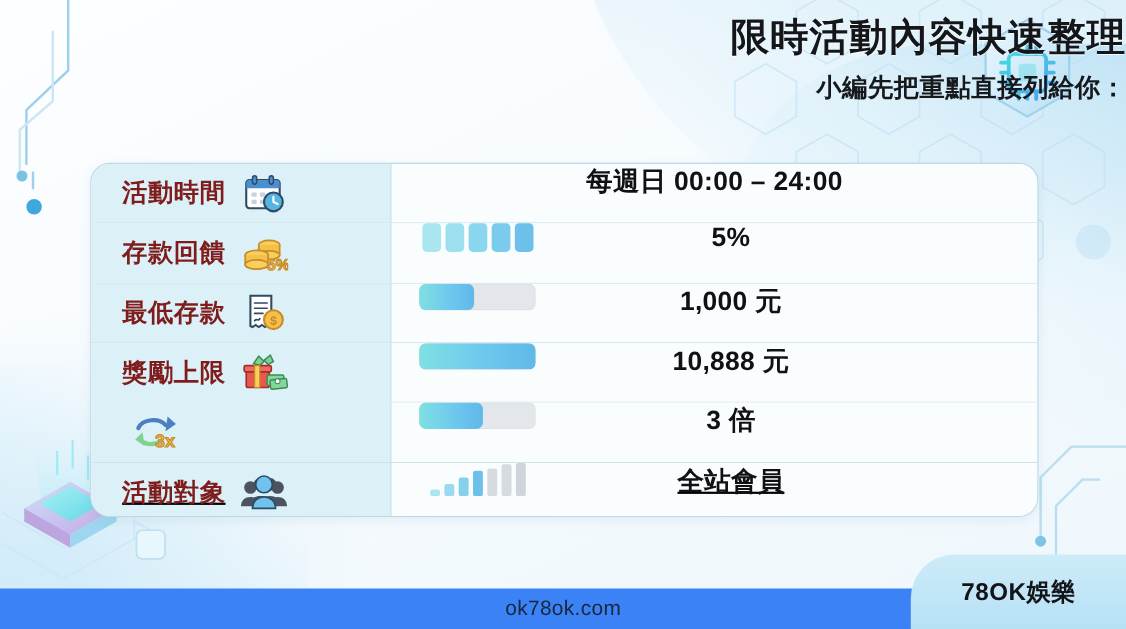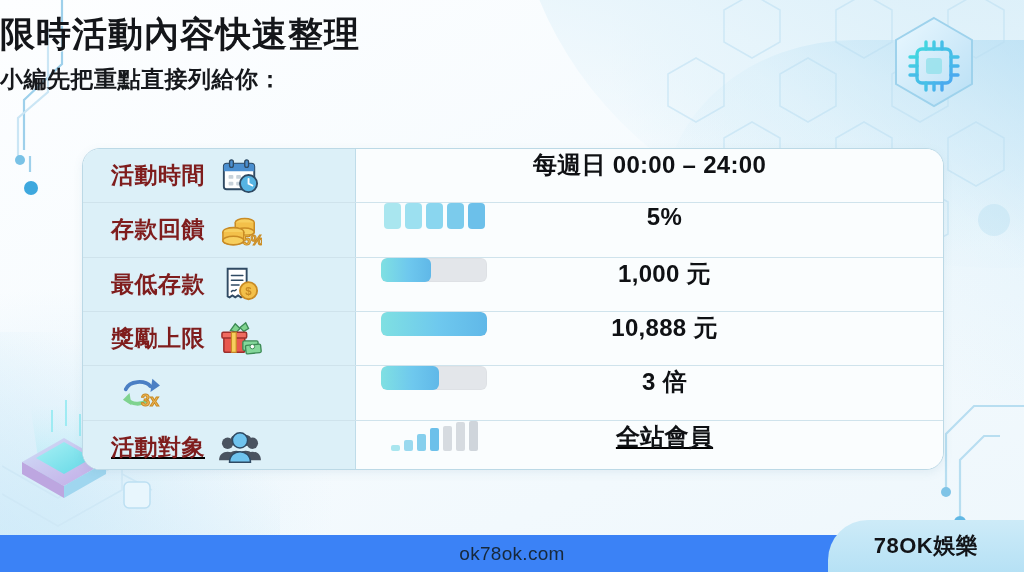--- a/index.html
+++ b/index.html
@@ -30,21 +30,21 @@
   .circuit{position:absolute;left:0;top:0;width:200px;height:240px;}
   .circuit-r{position:absolute;right:0;bottom:26px;width:190px;height:150px;opacity:.85;}
 
   
   .chip-badge{position:absolute;right:42px;top:12px;width:96px;height:106px;}
 
   
   .cube{position:absolute;left:2px;bottom:32px;width:168px;height:170px;}
 
   
-  .heading{position:absolute;left:0;right:0;top:14px;text-align:left;z-index:5;}
+  .heading{position:absolute;left:0;right:0;top:14px;text-align:right;z-index:5;}
   .title{
     font-size:35px;font-weight:bold;color:#14161a;letter-spacing:1px;
     line-height:1.15;margin:0;
     text-shadow:0 1px 0 rgba(255,255,255,.8);
   }
   .subtitle{
     font-size:23px;font-weight:bold;color:#16181c;margin:10px 0 0 0;letter-spacing:.5px;
   }
 
   
@@ -91,21 +91,21 @@
   
   .footer{
     position:absolute;left:0;right:0;bottom:0;height:37px;
     background:#3b82f6;z-index:6;
   }
   .footer-url{
     position:absolute;left:0;right:0;top:0;height:37px;line-height:37px;
     text-align:center;font-size:19px;color:#17283a;font-weight:normal;letter-spacing:.3px;
   }
   .brand{
-    position:absolute;right:0;bottom:0;width:196px;height:52px;
+    position:absolute;right:0;bottom:0;width:196px;height:68px;
     background:linear-gradient(180deg,#cdebf8 0%, #b6e1f5 100%);
     border-top-left-radius:40px;
     z-index:7;display:flex;align-items:center;justify-content:center;
   }
   .brand-text{font-size:22px;font-weight:bold;color:#121418;letter-spacing:.5px;}
 </style>
 </head>
 <body>
 
 <div class="stage">

